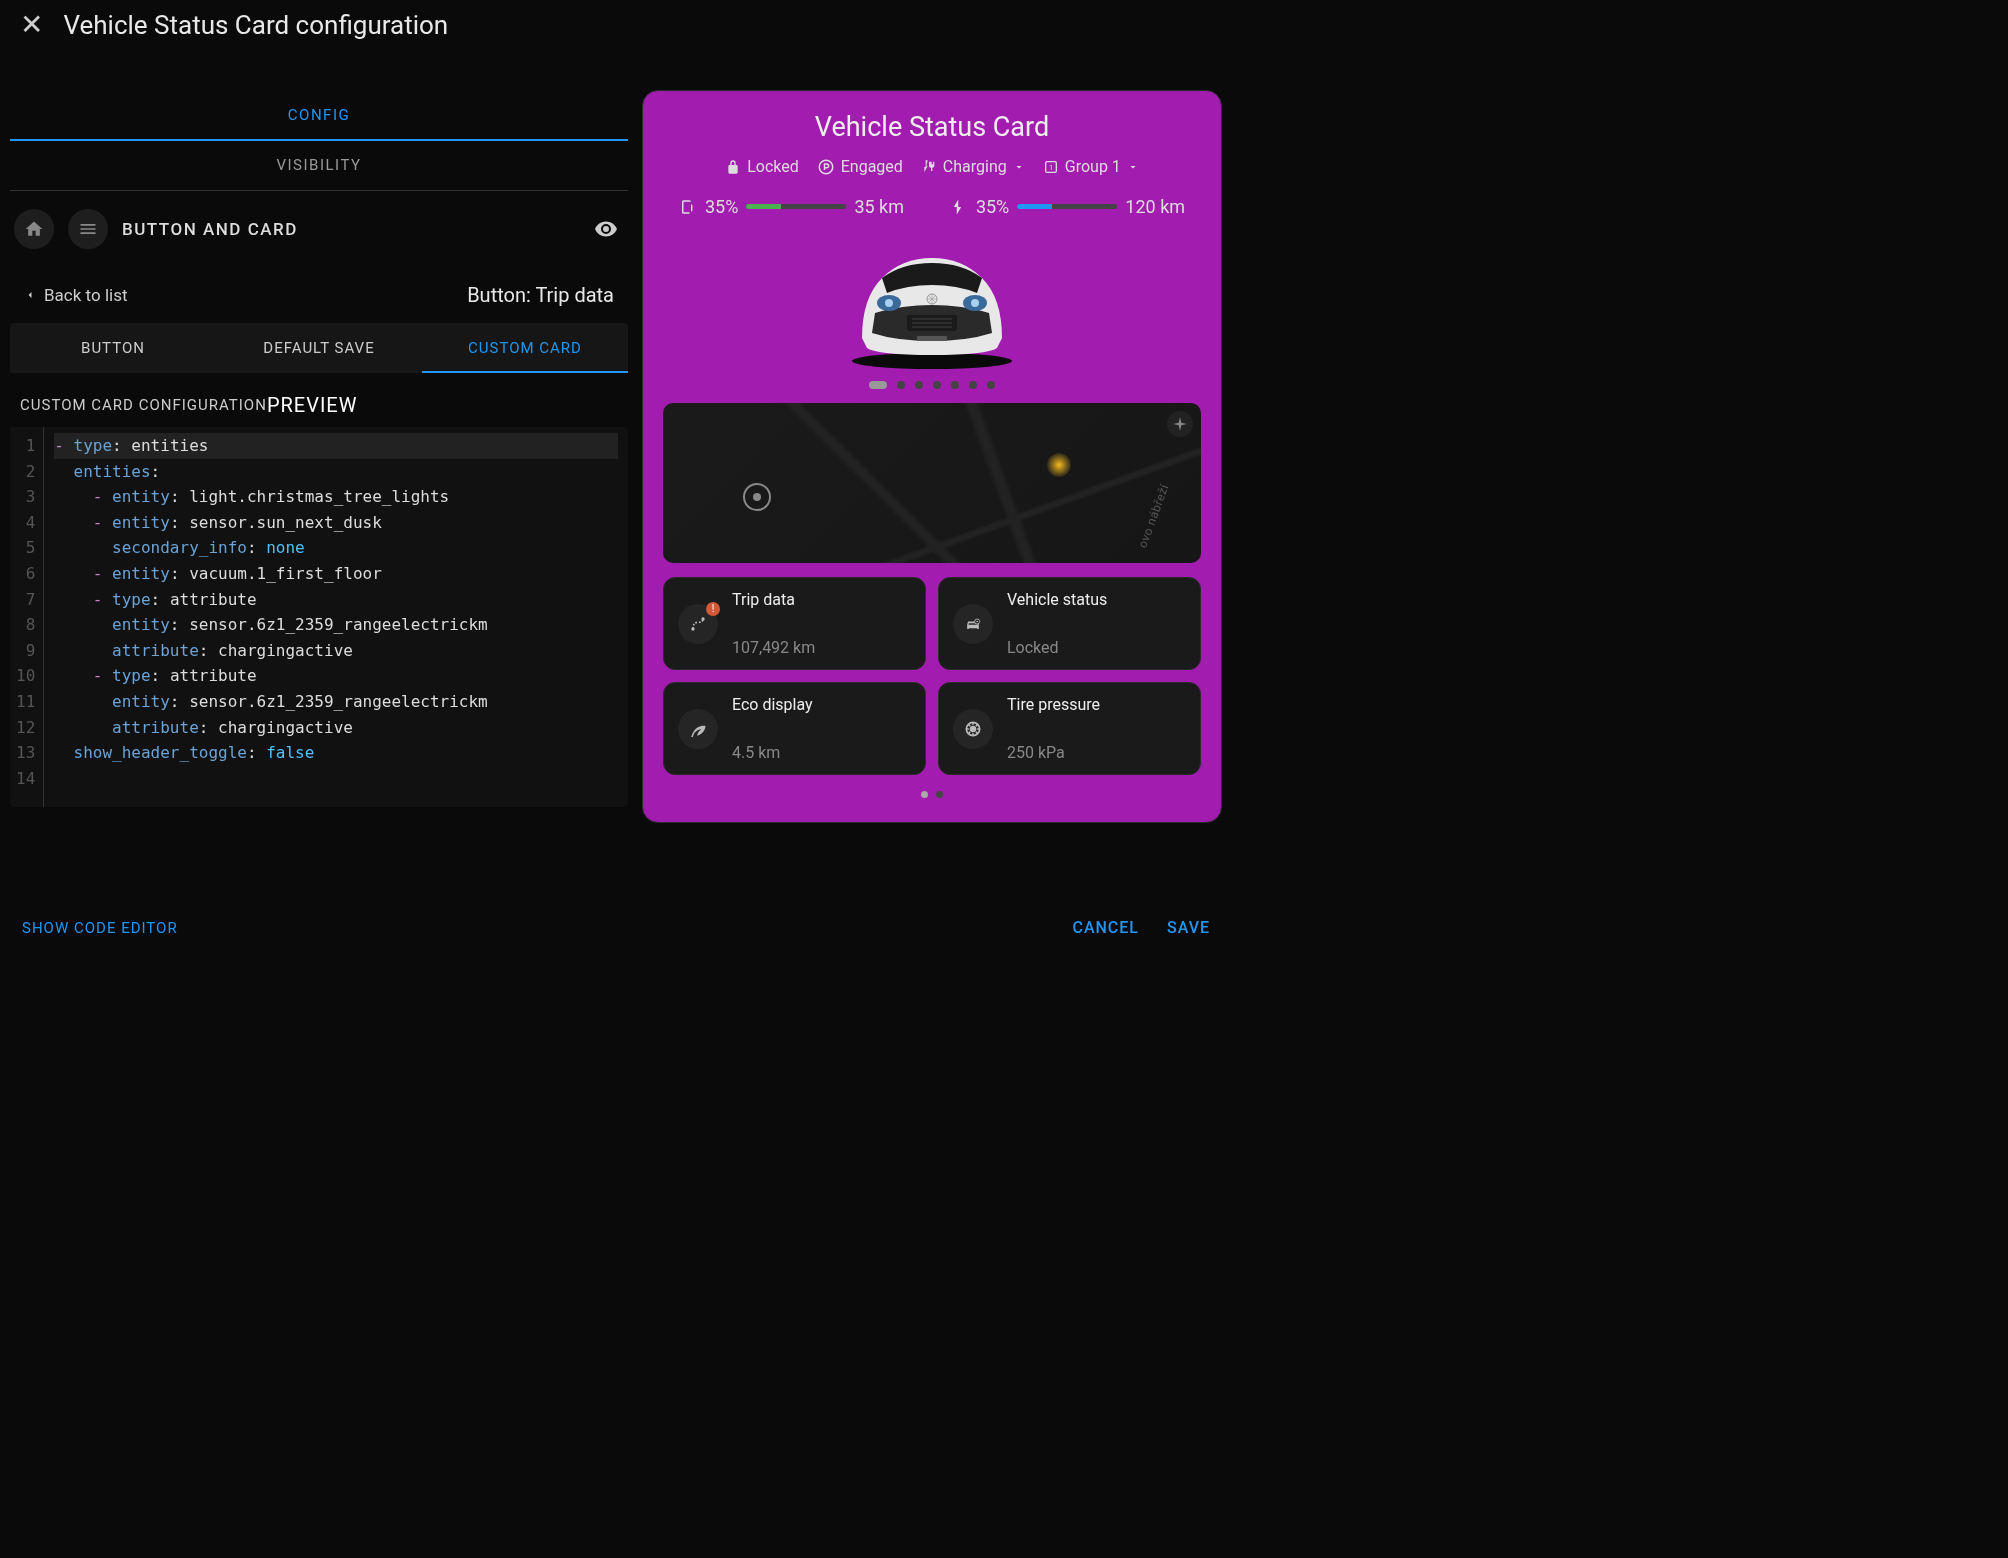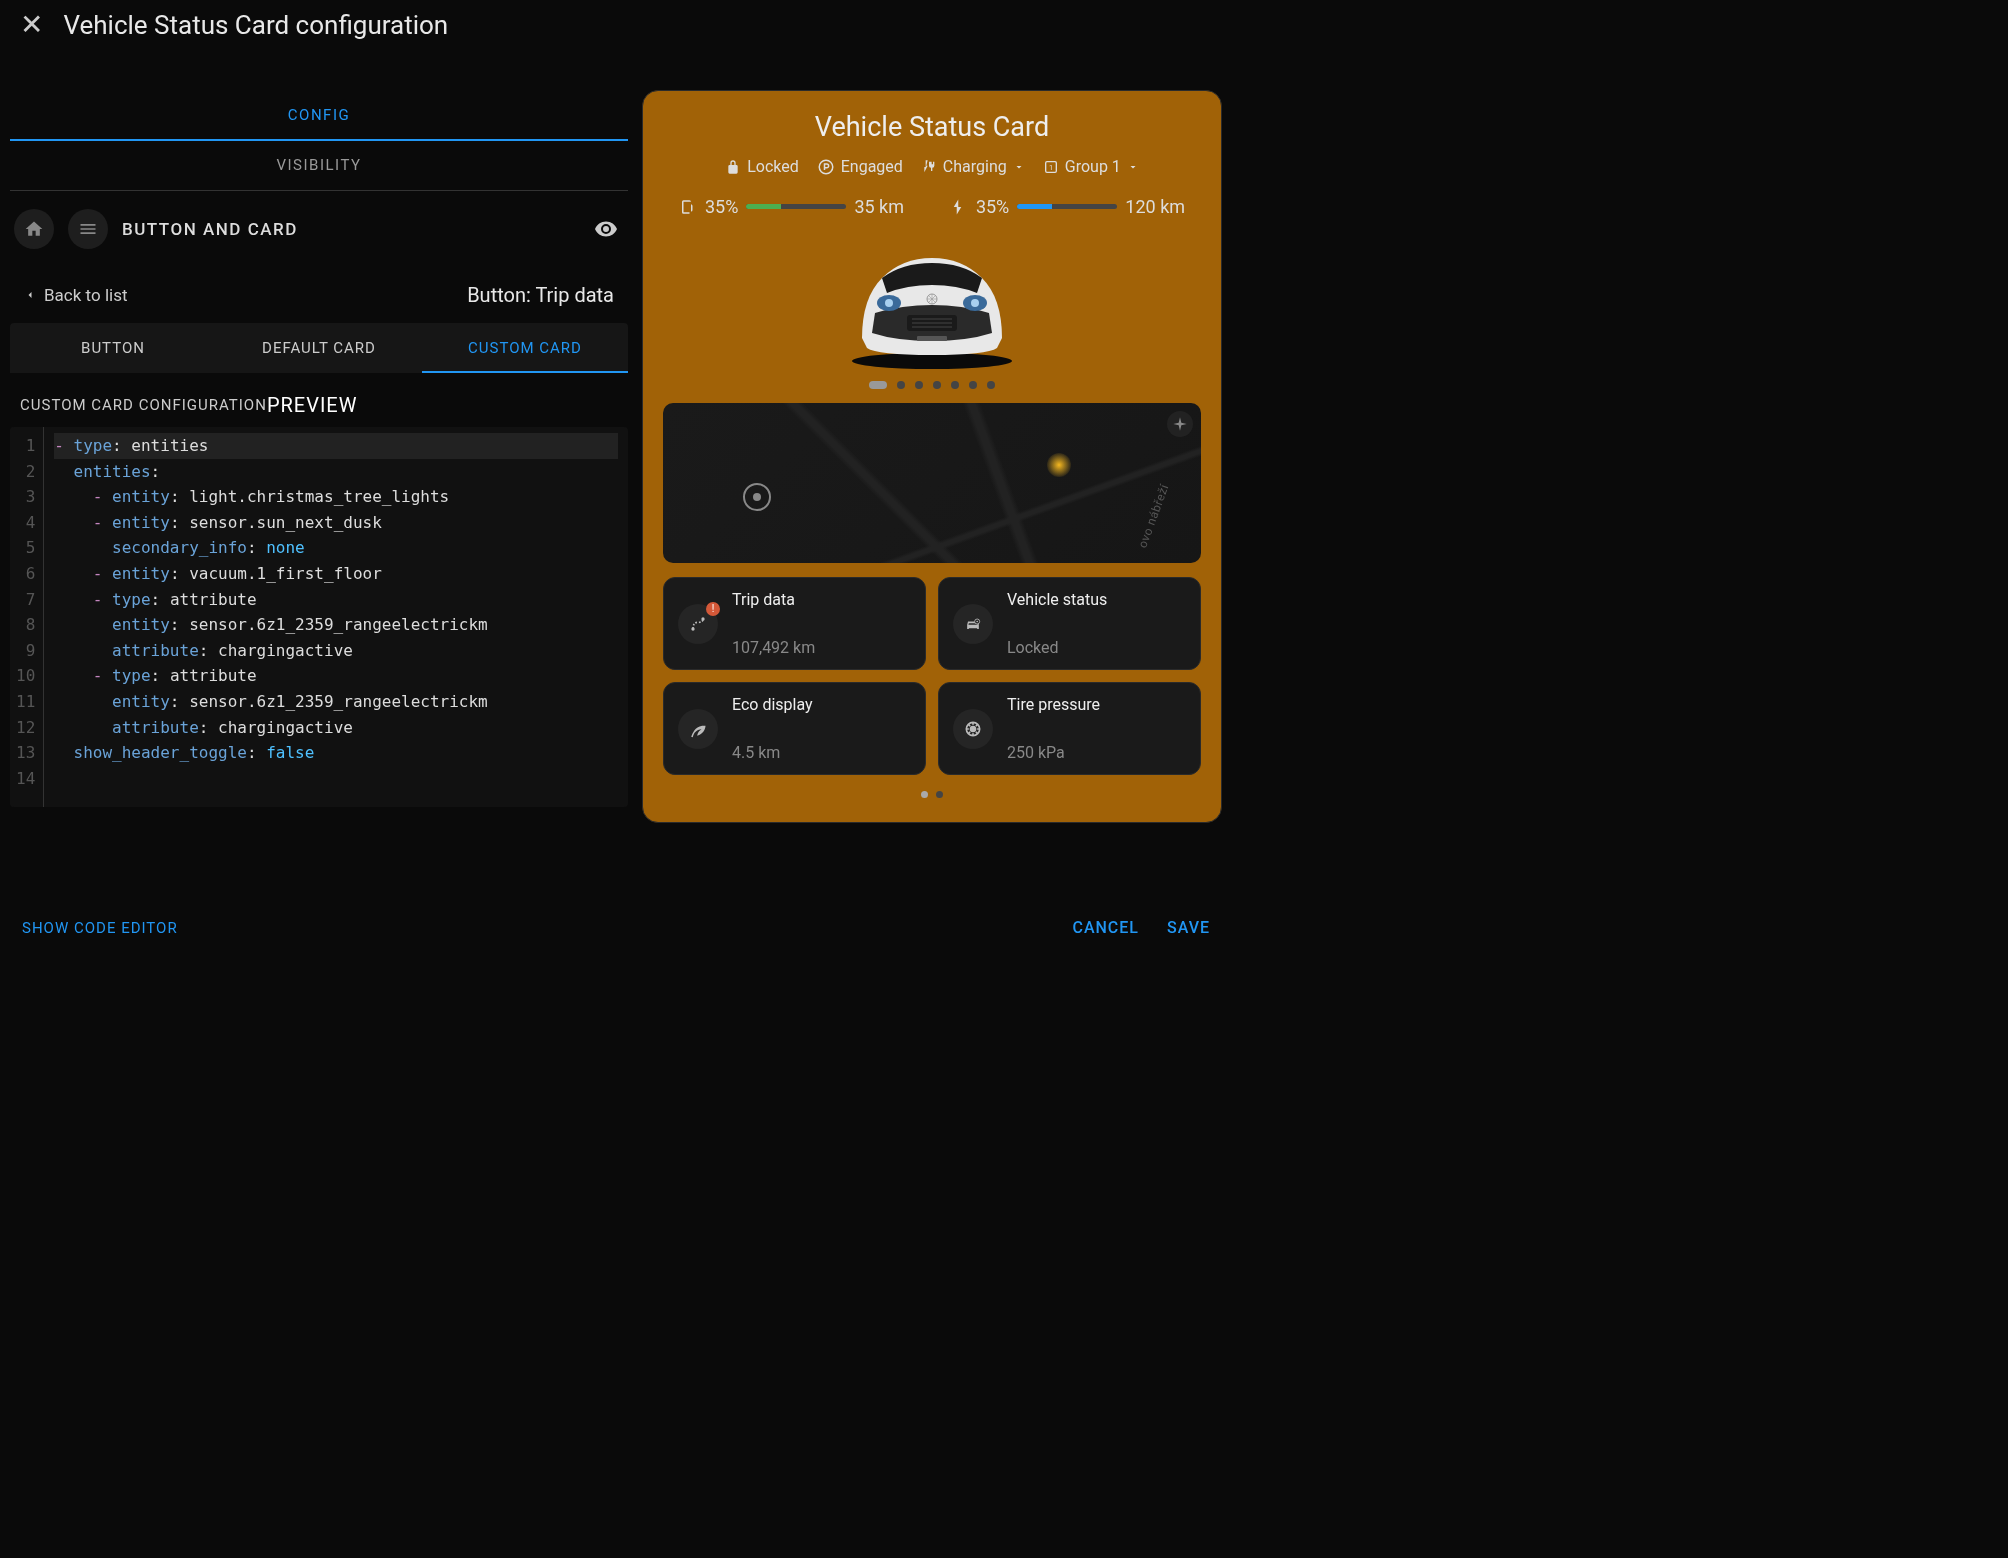--- a/index.html
+++ b/index.html
@@ -34,21 +34,21 @@
 .gutter div { height: 25.6px; }
 .code { padding:6px 10px; white-space:pre; color:#ddd; overflow:auto; flex:1; }
 .code .line1 { background:#222; display:block; }
 .tok-dash { color:#c586c0; }
 .tok-key { color:#6aa3d8; }
 .tok-bool { color:#4fc1ff; }
 .footer { display:flex; align-items:center; padding: 18px 22px; margin-top:auto; }
 .show-code { color:#2196f3; font-size:15px; letter-spacing:1px; cursor:pointer; }
 .footer-right { margin-left:auto; display:flex; gap:28px; }
 .footer-btn { color:#2196f3; font-size:16px; letter-spacing:1px; cursor:pointer; font-weight:500; }
-.preview-card { background:#a16207; border:1px solid #2a2a2a; border-radius:16px; padding:20px; display:flex; flex-direction:column; gap:14px; }
+.preview-card { background:#a21caf; border:1px solid #2a2a2a; border-radius:16px; padding:20px; display:flex; flex-direction:column; gap:14px; }
 .card-title { font-size:27px; text-align:center; color:#eee; font-weight:400; }
 .status-row { display:flex; justify-content:center; gap:18px; font-size:16px; color:#ddd; flex-wrap:wrap; }
 .status-item { display:flex; align-items:center; gap:6px; }
 .prog-row { display:flex; justify-content:space-around; gap:30px; padding: 6px 8px; }
 .prog { display:flex; align-items:center; gap:8px; font-size:18px; color:#ddd; }
 .bar { width:100px; height:5px; background:#444; border-radius:3px; overflow:hidden; }
 .bar-fill { height:100%; }
 .car-area { display:flex; flex-direction:column; align-items:center; padding: 6px 0 0; }
 .car-svg { width: 210px; height: 130px; }
 .dots { display:flex; gap:10px; margin-top:8px; }
@@ -118,21 +118,21 @@
           <svg width="12" height="12" viewBox="0 0 24 24" fill="currentColor">
               <path d="M15 18l-6-6 6-6v12z"></path>
             </svg>
           <span>Back to list</span>
         </div>
         <span class="button-title">Button: Trip data</span>
       </div>
 
       <div class="sub-tabs">
         <div class="sub-tab">BUTTON</div>
-        <div class="sub-tab">DEFAULT CARD</div>
+        <div class="sub-tab">DEFAULT SAVE</div>
         <div class="sub-tab active">CUSTOM CARD</div>
       </div>
 
       <div class="section-header">
         <span class="section-label">CUSTOM CARD CONFIGURATION</span>
         <span class="preview-link">PREVIEW</span>
       </div>
 
       <div class="code-editor">
         <div class="gutter" id="gutter">

